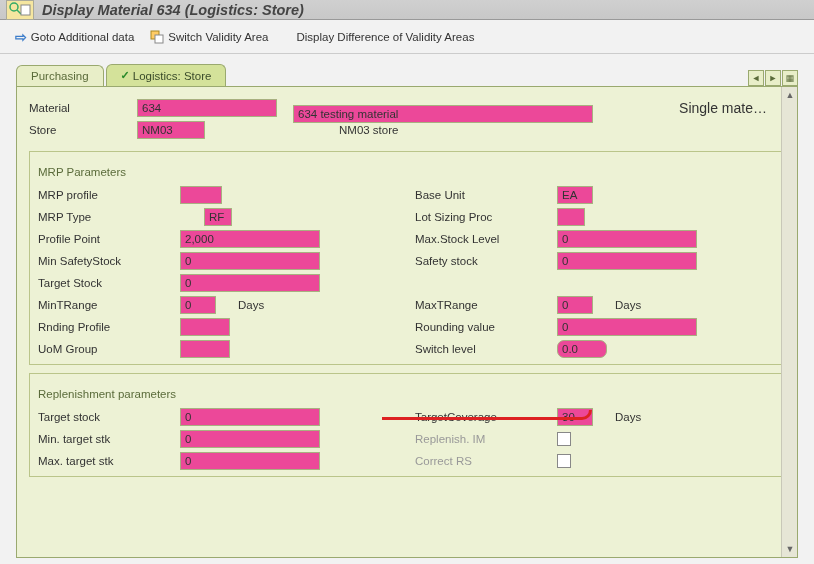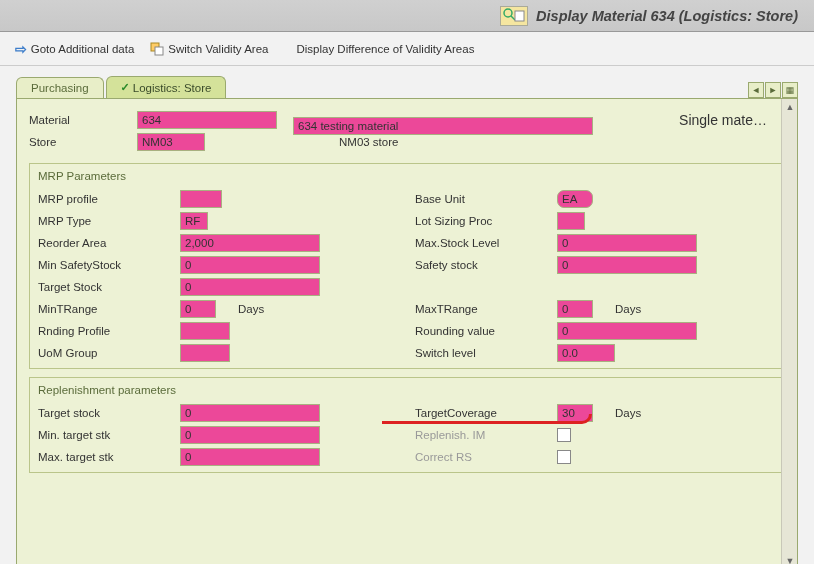--- a/index.html
+++ b/index.html
@@ -1,19 +1,19 @@
 <!DOCTYPE html>
 <html><head>
 <meta charset="utf-8">
 <style>
 * { box-sizing: border-box; margin: 0; padding: 0; }
 body { font-family: Arial, sans-serif; font-size: 11.5px; background: #f2f2f2; width: 814px; height: 564px; overflow: hidden; position: relative; color: #333; }
 
 
-.title-bar { height: 32px; background: linear-gradient(#d0d0d0 0%, #c8c8c8 100%); border-bottom: 1px solid #999; display: flex; align-items: center; padding: 0 16px; justify-content: flex-end; }
+.title-bar { height: 20px; background: linear-gradient(#d0d0d0 0%, #c8c8c8 100%); border-bottom: 1px solid #999; display: flex; align-items: center; padding: 0 6px; }
 .title-icon { width: 28px; height: 20px; background: #f5e6a0; border: 1px solid #aa9; position: relative; margin-right: 8px; }
 .title-icon svg { position: absolute; left: 2px; top: 1px; }
 .title-text { font-style: italic; font-weight: bold; font-size: 14.5px; color: #444; }
 
 
 .toolbar { height: 34px; display: flex; align-items: center; padding: 0 10px; gap: 6px; border-bottom: 1px solid #ccc; background: #f2f2f2; }
 .tool-btn { display: flex; align-items: center; gap: 4px; padding: 2px 4px; border: 1px solid transparent; cursor: pointer; font-size: 11.5px; }
 .arrow-icon { color: #3d7dca; font-size: 14px; font-weight: bold; }
 .switch-icon { width: 14px; height: 14px; display: inline-flex; align-items: center; justify-content: center; }
 
@@ -33,21 +33,21 @@
 
 .head-block { margin-bottom: 10px; padding-right: 18px; }
 .row { display: flex; align-items: center; height: 22px; gap: 16px; }
 .lbl { width: 92px; color: #333; }
 .inp { height: 18px; background: #e4eacb; border: 1px solid #a8b080; padding: 1px 4px; font-size: 11.5px; color: #333; font-family: inherit; }
 .inp[readonly] { background: #ec4899; }
 .after-text { margin-left: 8px; color: #333; }
 .trailing { margin-left: auto; font-size: 14px; color: #333; }
 
 
-.group { border: 1px solid #bac58a; background: #edf2d5; margin-bottom: 8px; padding: 4px 0 4px 0; }
+.group { border: 1px solid #bac58a; background: #edf2d5; margin-bottom: 8px; padding: 12px 0 4px 0; }
 .group-h { color: #5a6b3a; font-size: 11.5px; margin: 2px 8px 6px 8px; }
 .cols { display: flex; }
 .col { flex: 1; padding: 0 8px; }
 .col .row { height: 22px; }
 .col .lbl { width: 126px; }
 .unit { margin-left: 6px; color: #333; }
 .disabled-lbl { color: #999; }
 .chk { width: 14px; height: 14px; border: 1px solid #888; background: #fff; display: inline-block; }
 
 
@@ -121,24 +121,24 @@
     <div class="group">
       <div class="group-h">MRP Parameters</div>
       <div class="cols">
         <div class="col">
           <div class="row">
               <div class="lbl">MRP profile</div>
               <input class="inp" style="width: 42px;" readonly="" value="">
             </div>
           <div class="row">
               <div class="lbl">MRP Type</div>
-              <input class="inp" style="width: 28px;" readonly="" value="RF">
-            </div>
-          <div class="row">
-              <div class="lbl">Reorder Area</div>
+              <input class="inp" style="width: 28px; margin-left: 24px;" readonly="" value="RF">
+            </div>
+          <div class="row">
+              <div class="lbl">Profile Point</div>
               <input class="inp" style="width: 140px;" readonly="" value="2,000">
             </div>
           <div class="row">
               <div class="lbl">Min SafetyStock</div>
               <input class="inp" style="width: 140px;" readonly="" value="0">
             </div>
           <div class="row">
               <div class="lbl">Target Stock</div>
               <input class="inp" style="width: 140px;" readonly="" value="0">
             </div>
@@ -152,21 +152,21 @@
               <input class="inp" style="width: 50px;" readonly="" value="">
             </div>
           <div class="row">
               <div class="lbl">UoM Group</div>
               <input class="inp" style="width: 50px;" readonly="" value="">
             </div>
         </div>
         <div class="col">
           <div class="row">
               <div class="lbl">Base Unit</div>
-              <input class="inp" style="width: 36px; border-radius: 7px;" readonly="" value="EA">
+              <input class="inp" style="width: 36px;" readonly="" value="EA">
             </div>
           <div class="row">
               <div class="lbl">Lot Sizing Proc</div>
               <input class="inp" style="width: 28px;" readonly="" value="">
             </div>
           <div class="row">
               <div class="lbl">Max.Stock Level</div>
               <input class="inp" style="width: 140px;" readonly="" value="0">
             </div>
           <div class="row">
@@ -178,21 +178,21 @@
               <div class="lbl">MaxTRange</div>
               <input class="inp" style="width: 36px;" readonly="" value="0">
               <span class="unit">Days</span>
             </div>
           <div class="row">
               <div class="lbl">Rounding value</div>
               <input class="inp" style="width: 140px;" readonly="" value="0">
             </div>
           <div class="row">
               <div class="lbl">Switch level</div>
-              <input class="inp" style="width: 58px;" readonly="" value="0.0">
+              <input class="inp" style="width: 50px; border-radius: 7px;" readonly="" value="0.0">
             </div>
         </div>
       </div>
     </div>
 
     <div class="group" style="position:relative">
       <div class="group-h">Replenishment parameters</div>
       <div class="cols">
         <div class="col">
           <div class="row">

